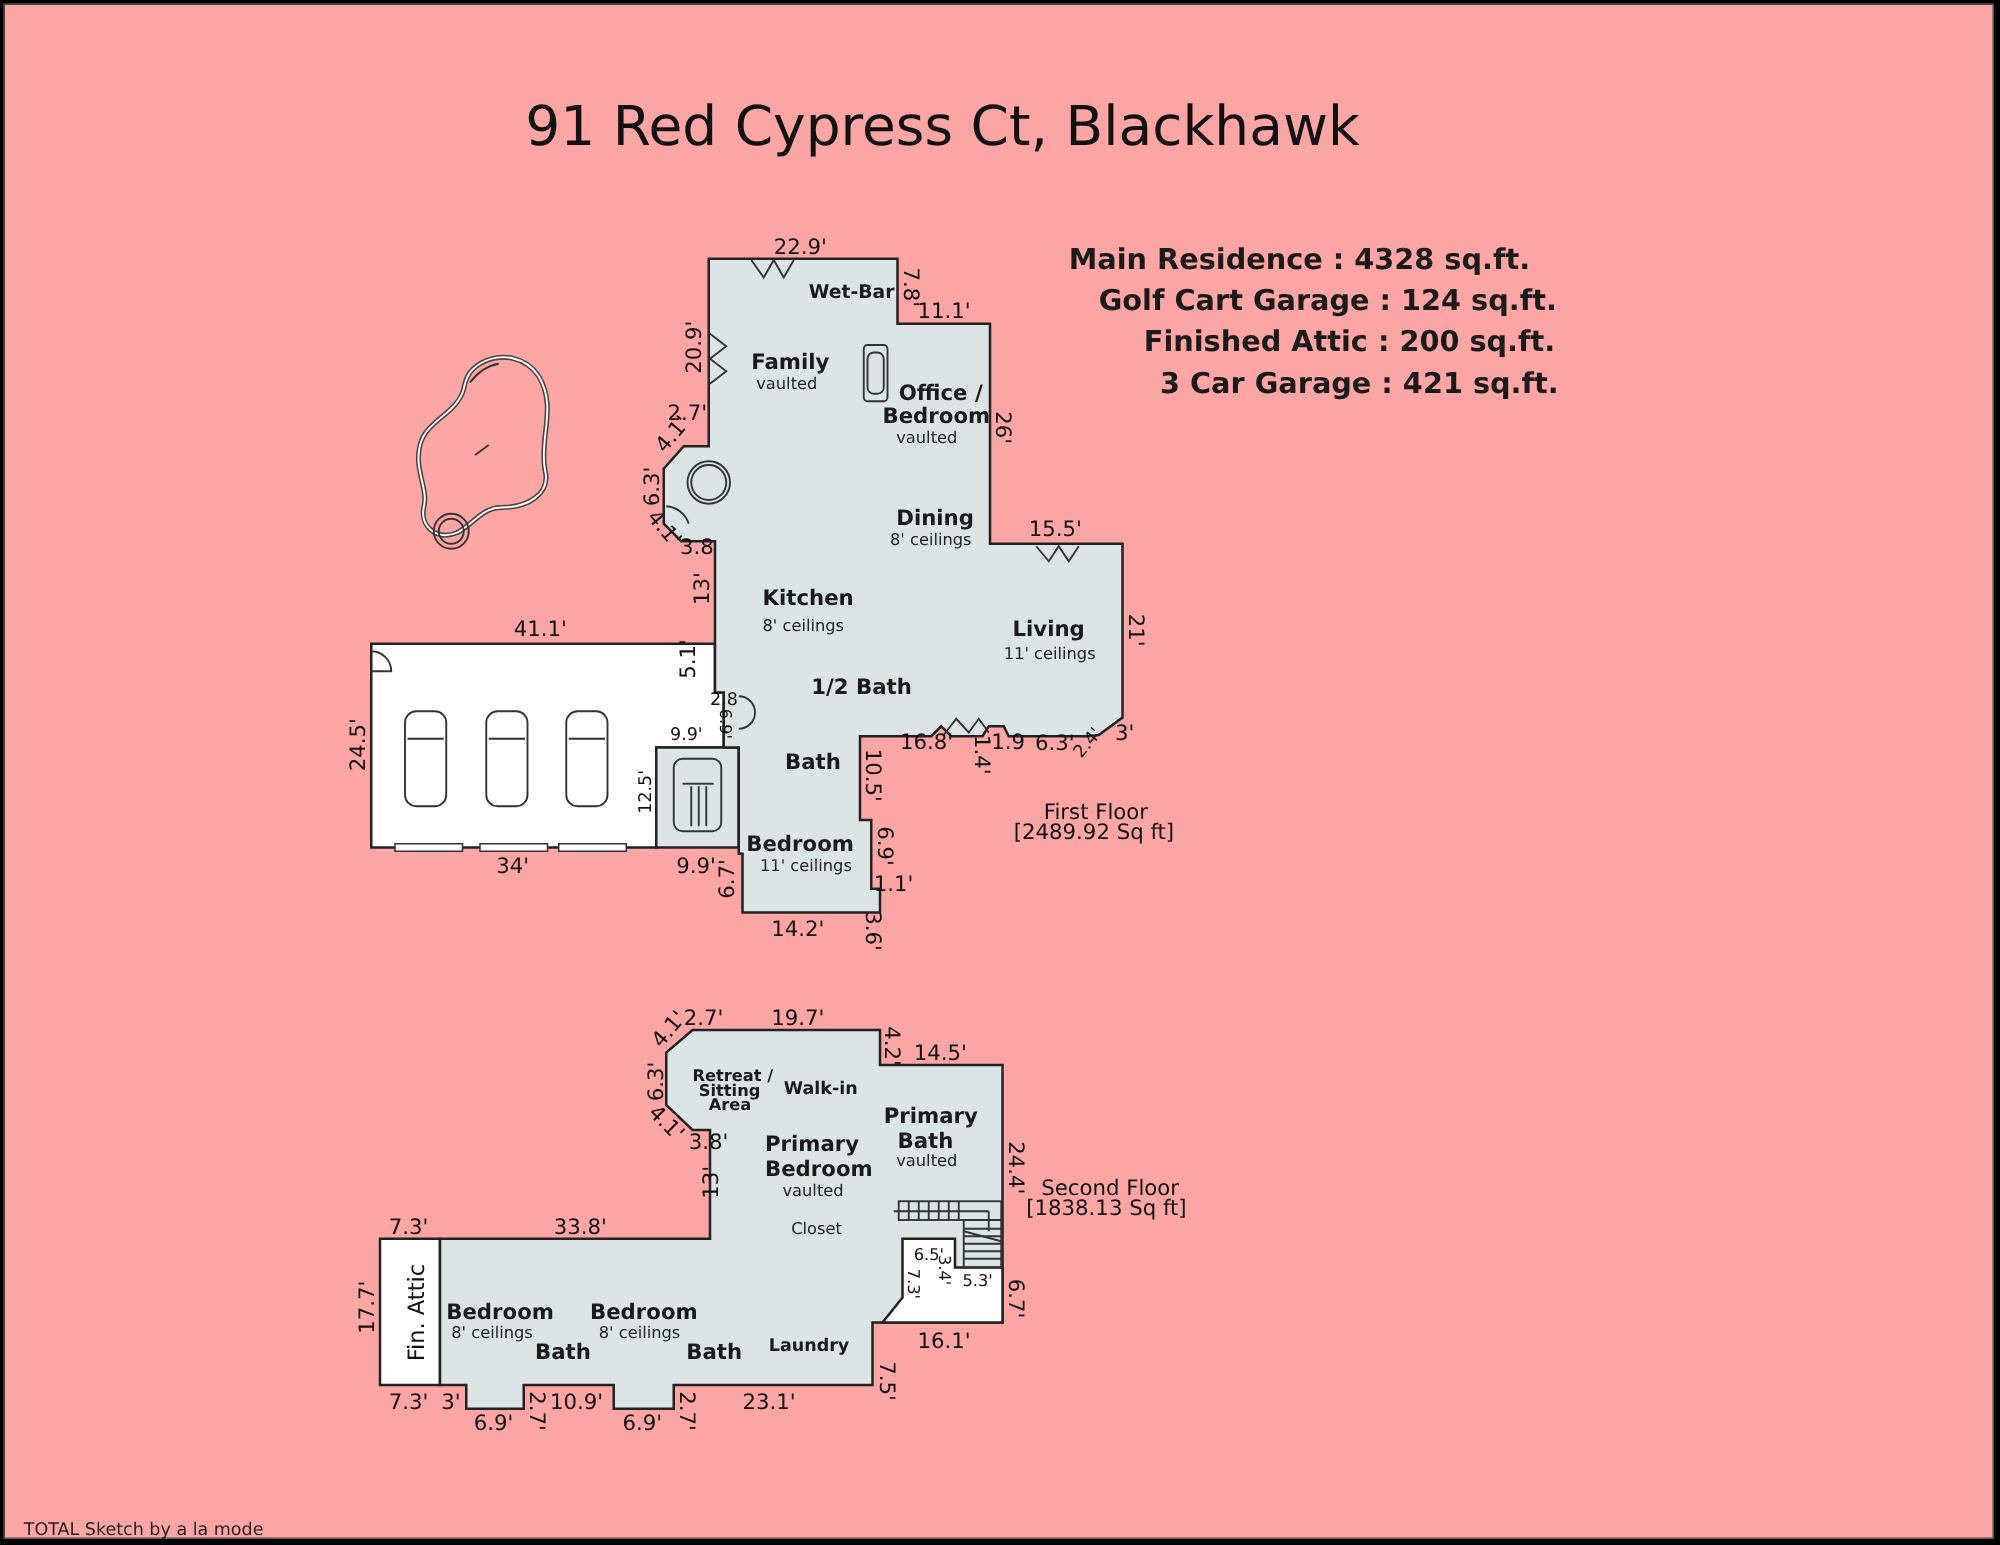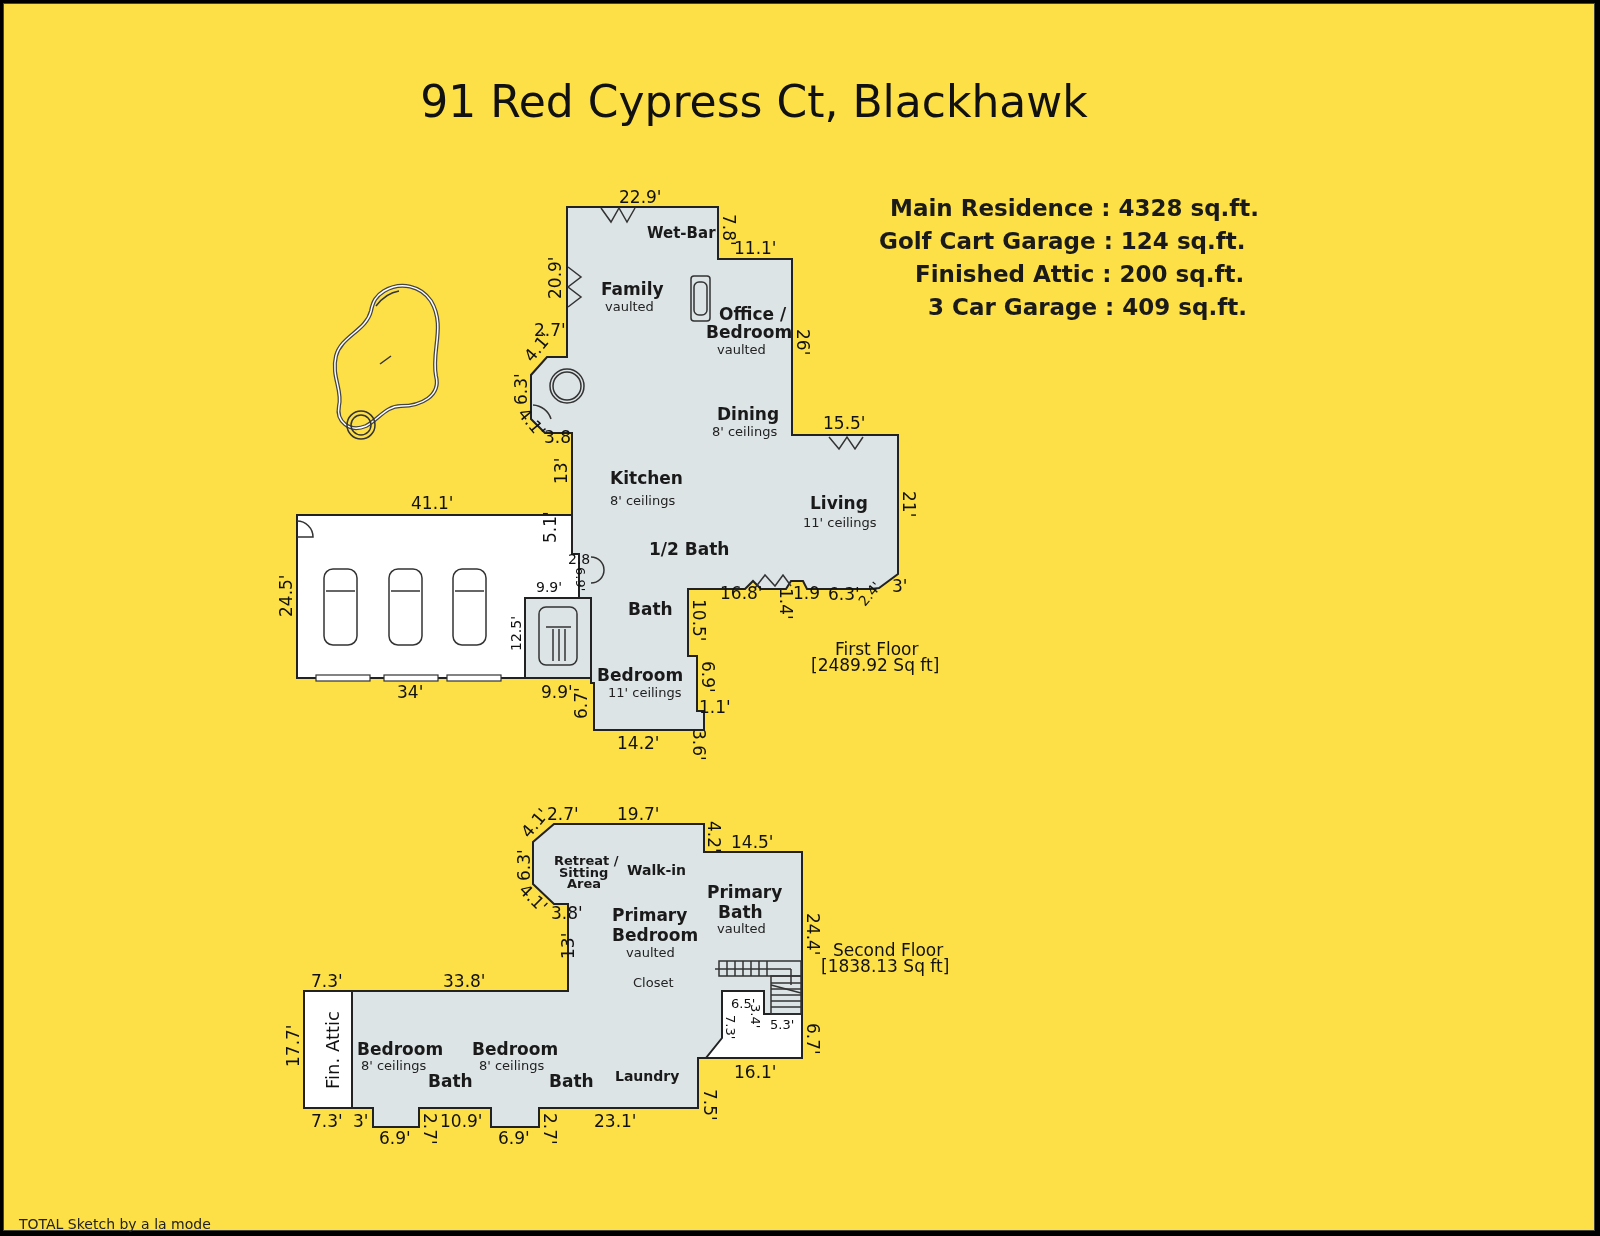--- a/index.html
+++ b/index.html
@@ -1,17 +1,17 @@
 <!DOCTYPE html>
 <html><head>
 <meta charset="utf-8">
 <style>
   html, body { margin:0; padding:0; background:#000; }
   body { width:1600px; height:1236px; position:relative; overflow:hidden; font-family:"DejaVu Sans", sans-serif; }
-  #page { position:absolute; left:3px; top:3px; width:1590px; height:1226px; background:#fde047; border:1px solid #444; }
+  #page { position:absolute; left:3px; top:3px; width:1590px; height:1226px; background:#fca5a5; border:1px solid #444; }
   #title { position:absolute; left:0; width:1500px; top:72px; text-align:center; font-size:44px; color:#111; font-family:"DejaVu Sans", sans-serif; }
   #area { position:absolute; left:820px; top:184px; width:480px; font-family:"DejaVu Sans", sans-serif; font-weight:bold; color:#1a1a1a; }
   #area .hd { font-size:23px; text-decoration:underline; margin-left:14px; }
   #area .row { font-size:23px; margin-top:7px; }
   #credit { position:absolute; left:15px; top:1212px; font-size:14px; color:#222; }
   svg text { font-family:"DejaVu Sans", sans-serif; }
   .wall { fill:#dde4e6; stroke:#222; stroke-width:2; }
   .wallw { fill:#fff; stroke:#222; stroke-width:2; }
   .dim { font-size:17px; fill:#111; }
   .rname { font-size:17px; font-weight:bold; fill:#1a1a1a; }
@@ -20,24 +20,24 @@
   .flr { font-size:17px; fill:#111; }
   .sym { fill:none; stroke:#333; stroke-width:1.5; }
 </style>
 </head>
 <body>
 
 <div id="page">
   <div id="title">91 Red Cypress Ct, Blackhawk</div>
 
   <div id="area">
-    <div class="row" style="margin-left:66px">Main Residence : 4328 sq.ft.</div>
+    <div class="row" style="margin-left:31px">Main Residence : 4328 sq.ft.</div>
     <div class="row" style="margin-left:55px">Golf Cart Garage : 124 sq.ft.</div>
     <div class="row" style="margin-left:91px">Finished Attic : 200 sq.ft.</div>
-    <div class="row" style="margin-left:104px">3 Car Garage : 409 sq.ft.</div>
+    <div class="row" style="margin-left:104px">3 Car Garage : 421 sq.ft.</div>
   </div>
 
   <svg width="1590" height="1226" viewBox="3 3 1590 1226" style="position:absolute;left:0;top:0">
 
     <g class="sym">
       <path d="M383,290 C400,280 420,285 430,300 C445,325 430,350 435,375 C440,395 420,405 400,405 C385,405 378,418 365,425 C348,432 335,420 338,405 C342,390 330,375 335,355 C340,335 365,330 370,310 C372,300 375,295 383,290 Z" stroke-width="4" stroke="#444"></path>
       <path d="M383,290 C400,280 420,285 430,300 C445,325 430,350 435,375 C440,395 420,405 400,405 C385,405 378,418 365,425 C348,432 335,420 338,405 C342,390 330,375 335,355 C340,335 365,330 370,310 C372,300 375,295 383,290 Z" stroke-width="1.5" stroke="#fff"></path>
       <circle cx="360" cy="424" r="14"></circle>
       <circle cx="360" cy="424" r="10"></circle>
       <line x1="379" y1="363" x2="390" y2="355"></line>

